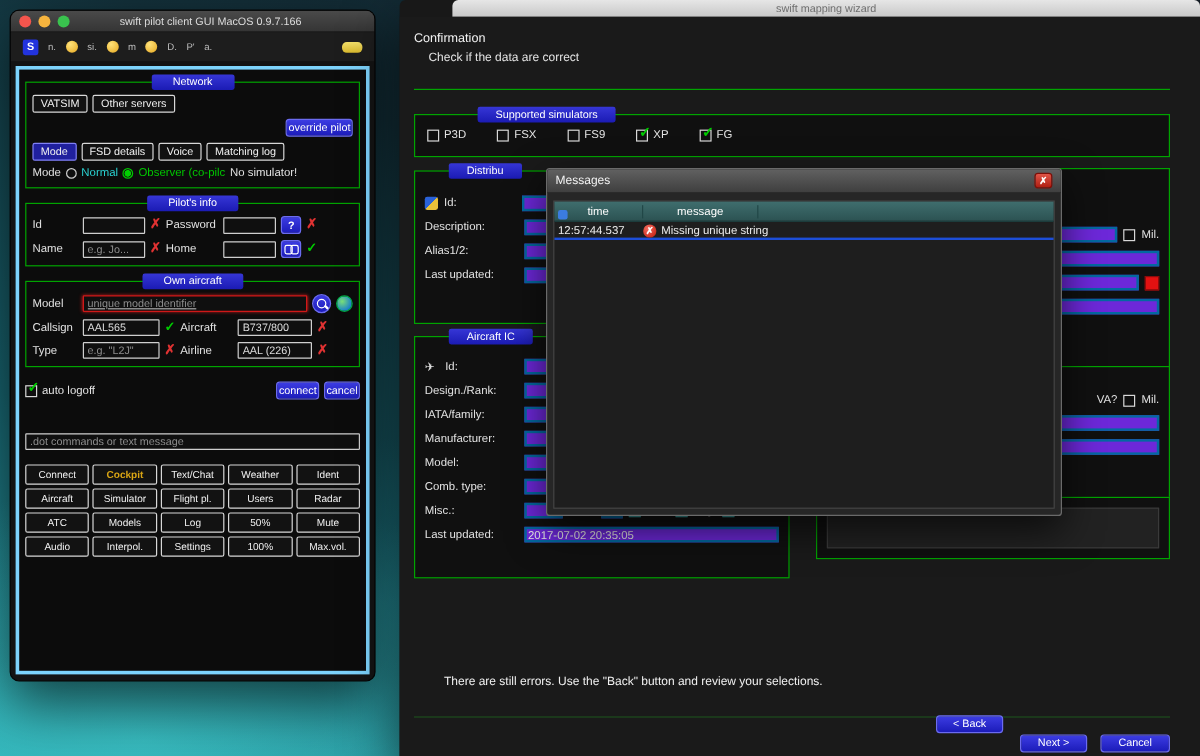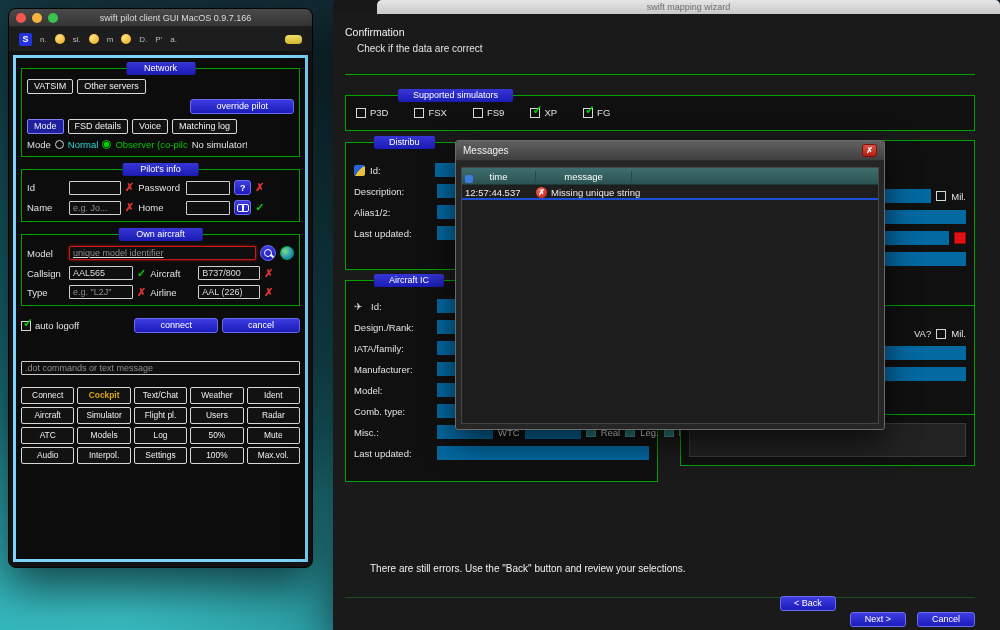--- a/index.html
+++ b/index.html
@@ -36,21 +36,21 @@
   .grp-lbl { position:absolute; top:-7px; left:50%; transform:translateX(-50%);
              background:linear-gradient(#3636d6,#1b1bb4); color:#fff; font-size:9px; line-height:13px;
              padding:0 18px; border-radius:2px; white-space:nowrap; }
   .row { display:flex; align-items:center; gap:4px; }
   .row.right { justify-content:flex-end; }
   .lbl { font-size:9.5px; color:#e2e2e2; white-space:nowrap; }
   .btn { background:#121212; border:1px solid #d8d8d8; color:#f0f0f0; font-size:9px; line-height:13px;
          padding:0 6px; border-radius:2px; font-family:inherit; white-space:nowrap; }
   .btn.on { background:#20209e; border-color:#8080f5; }
   .bblue { background:linear-gradient(#3c3ce2,#1c1cba); border:1px solid #6b6bf0; color:#fff;
-           border-radius:3px; font-size:9px; line-height:13px; padding:0 25px; font-family:inherit; }
+           border-radius:3px; font-size:9px; line-height:13px; padding:0 1px; font-family:inherit; }
   .combo { display:flex; align-items:center; justify-content:space-between; border:1px solid #d8d8d8;
            background:#121212; color:#eee; font-size:9px; height:15px; padding:0 5px; border-radius:2px; }
   .caret { font-size:8px; color:#ddd; }
   .inp { background:#0f0f0f; border:1px solid #cfcfcf; color:#ddd; font-size:9px; height:14px;
          padding:0 3px; border-radius:1px; font-family:inherit; min-width:0; }
   .inp::placeholder { color:#8d8d8d; }
   .red-inp { border:1px solid #d01818; box-shadow:0 0 3px rgba(220,30,30,.8); }
   .rad { width:9px; height:9px; border-radius:50%; border:1px solid #cfcfcf; background:#0f0f0f; flex:0 0 auto; }
   .rad.on { border-color:#00c800; background:radial-gradient(circle,#00d000 0 2.5px,#0f0f0f 3px); }
   .cyan { color:#2ad4d4; } .grn { color:#00c800; }
@@ -90,22 +90,22 @@
   .head1 { position:absolute; left:12px; top:12px; font-size:10.5px; color:#f2f2f2; }
   .head2 { position:absolute; left:24px; top:29px; font-size:10px; color:#e4e4e4; }
   .ghr { position:absolute; border-top:1px solid #00a400; left:12px; width:630px; }
   .wbox { position:absolute; border:1px solid #00a400; background:#101010; }
   .wlabel { position:absolute; top:-7px; left:28px; background:linear-gradient(#3636d6,#1b1bb4);
             color:#fff; font-size:9px; line-height:13px; padding:0 15px; border-radius:2px; white-space:nowrap; }
   .simrow { display:flex; align-items:center; padding:11px 10px 0; }
   .simitem { display:flex; align-items:center; gap:4px; margin-right:26px; }
   .wrow { display:flex; align-items:center; gap:5px; margin:7px 8px 0; }
   .wlbl { flex:0 0 78px; font-size:9.5px; color:#e2e2e2; white-space:nowrap; }
-  .vf { flex:1; height:13px; background:#7f1d1d; border:7px solid #0369a1; font-size:9.5px;
-        color:#e8e8e8; line-height:11px; padding:0 21px; white-space:nowrap; overflow:hidden; }
+  .vf { flex:1; height:13px; background:#6d28d9; border:2px solid #0369a1; font-size:9.5px;
+        color:#e8e8e8; line-height:11px; padding:0 1px; white-space:nowrap; overflow:hidden; }
   .dist-ico { width:11px; height:11px; flex:0 0 auto;
               background:linear-gradient(135deg,#2a62d8 50%,#e8c03a 50%); border-radius:2px; }
   .plane { font-size:10px; color:#ddd; flex:0 0 auto; width:12px; }
   .swatch { width:12px; height:12px; background:#e31111; border:1px solid #8d0b0b; flex:0 0 auto; }
   .innerdark { position:absolute; inset:8px; background:#222; border:1px solid #3a3a3a; }
   .ftext { position:absolute; left:37px; top:549px; font-size:10px; color:#f0f0f0; }
   .fbtn { position:absolute; height:15px; background:linear-gradient(#3c3ce2,#1c1cba);
           border:1px solid #6b6bf0; border-radius:3px; color:#fff; font-size:9px; text-align:center;
           line-height:13px; font-family:inherit; }
 

